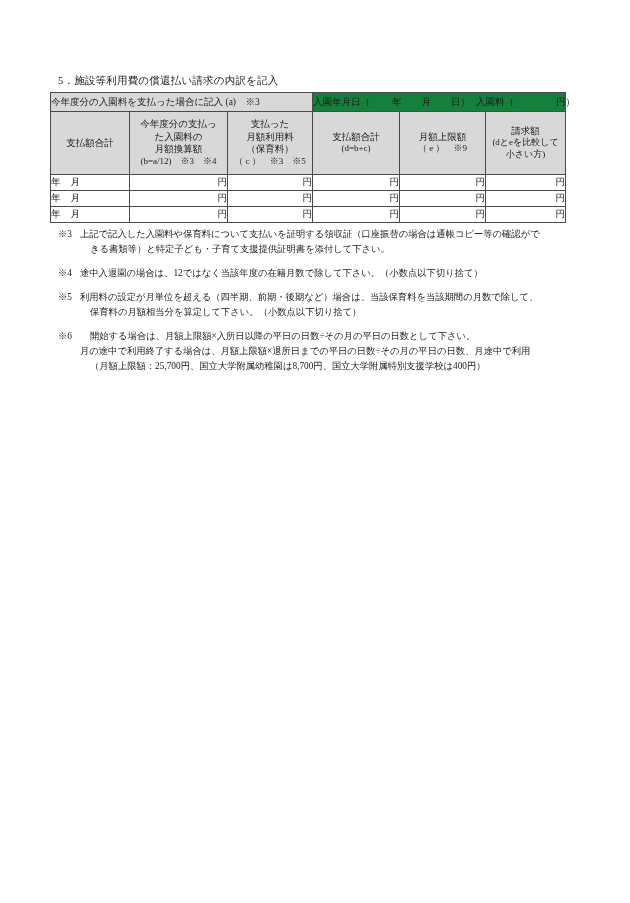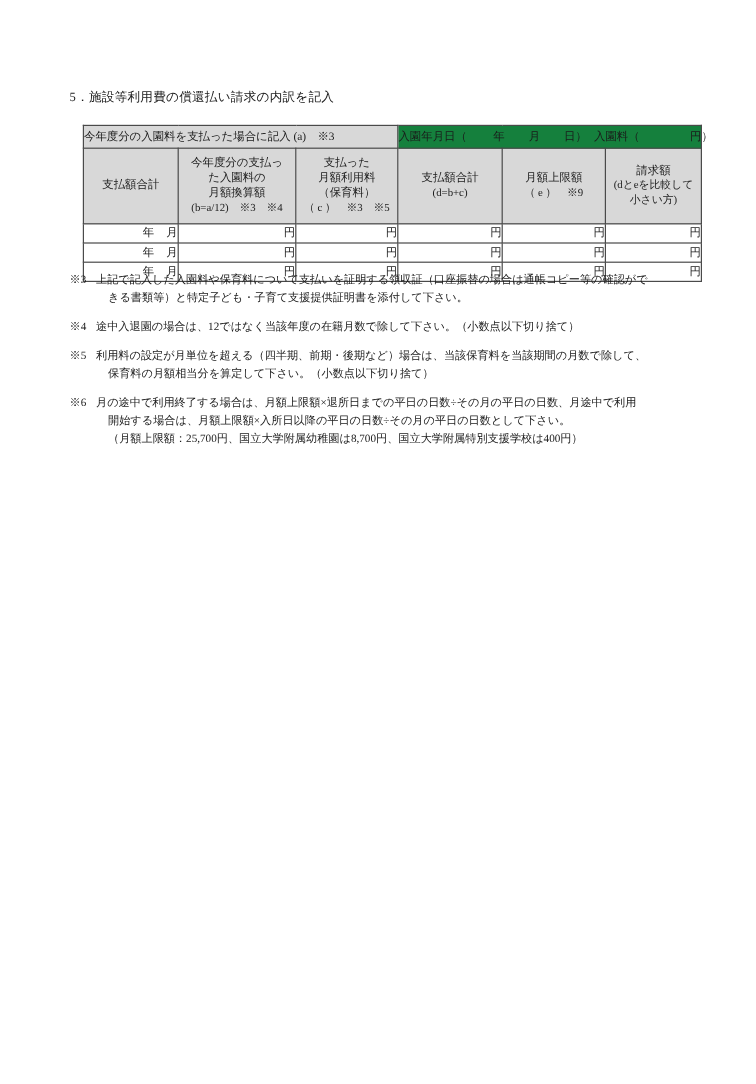--- a/index.html
+++ b/index.html
@@ -29,27 +29,26 @@
     left: 58px;
     top: 74px;
     font-size: 10.5px;
     letter-spacing: 0.2px;
     white-space: nowrap;
   }
 
   
   .form-table {
     position: absolute;
-    left: 69px;
+    left: 50px;
     top: 92px;
     width: 515px;
     border-collapse: collapse;
     table-layout: fixed;
     font-size: 9.5px;
-    margin-top: 12px;
   }
   .form-table td {
     border: 1px solid #4a4a4a;
     padding: 0;
     vertical-align: middle;
   }
 
   
   .banner-cell {
     background: #d8d8d8;
@@ -79,21 +78,20 @@
     font-size: 9.5px;
   }
   .head-cell .ln { display: block; white-space: nowrap; }
   .head-cell .small { font-size: 9px; }
 
   
   .form-table tr.body-row td {
     height: 15px;
   }
   .cell-date {
-    text-align: right;
     padding-right: 16px;
     white-space: nowrap;
     font-size: 9.5px;
   }
   .cell-date .gap { display: inline-block; width: 10px; }
   .cell-yen {
     text-align: right;
     padding-right: 4px;
     font-size: 9.5px;
   }
@@ -231,20 +229,20 @@
       <div class="note">
         <div class="note-label">※5</div>
         <div class="note-body">
           <span class="note-line">利用料の設定が月単位を超える（四半期、前期・後期など）場合は、当該保育料を当該期間の月数で除して、</span>
           <span class="note-line indent">保育料の月額相当分を算定して下さい。（小数点以下切り捨て）</span>
         </div>
       </div>
       <div class="note">
         <div class="note-label">※6</div>
         <div class="note-body">
+          <span class="note-line indent">開始する場合は、月額上限額×入所日以降の平日の日数÷その月の平日の日数として下さい。</span>
           <span class="note-line">月の途中で利用終了する場合は、月額上限額×退所日までの平日の日数÷その月の平日の日数、月途中で利用</span>
-          <span class="note-line indent">開始する場合は、月額上限額×入所日以降の平日の日数÷その月の平日の日数として下さい。</span>
           <span class="note-line indent">（月額上限額：25,700円、国立大学附属幼稚園は8,700円、国立大学附属特別支援学校は400円）</span>
         </div>
       </div>
     </div>
 
 </div>
 
 </body></html>

